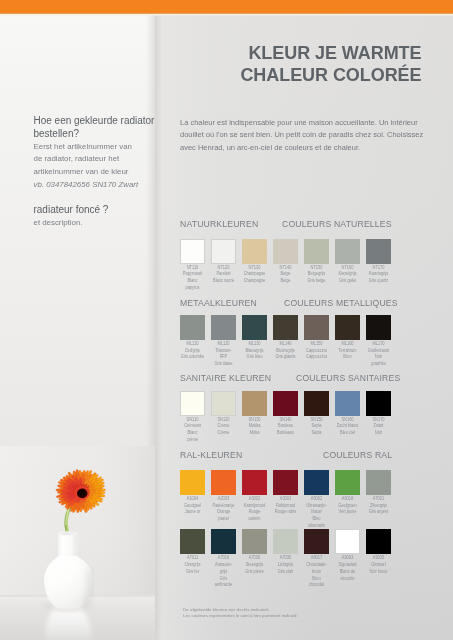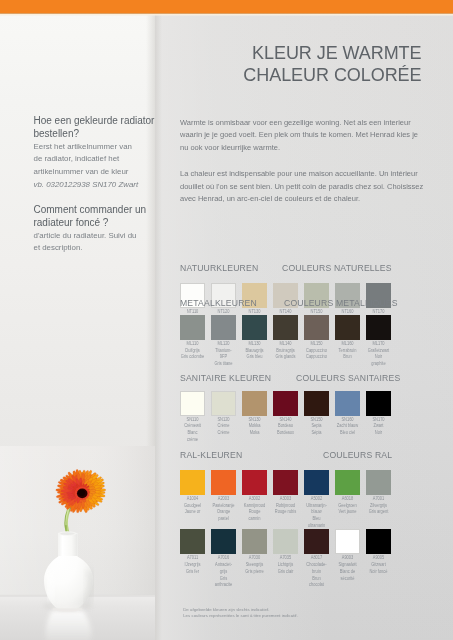--- a/index.html
+++ b/index.html
@@ -31,21 +31,21 @@
   
   .ltext{position:absolute;left:33.5px;top:115px;width:118px;color:#6c7176;white-space:nowrap;}
   .lhead{font-weight:normal;font-size:10px;line-height:12.78px;color:#5b6166;
          letter-spacing:-0.01px;}
   .lbody{font-size:7.9px;line-height:12.78px;color:#7d8287;letter-spacing:-0.01px;}
   .lital{font-size:7.9px;line-height:12.78px;color:#7d8287;font-style:italic;letter-spacing:-0.01px;}
   .lgap{height:12.4px;}
 
   
   .title{position:absolute;left:180px;top:43.2px;width:241.5px;text-align:right;
-         font-weight:normal;font-size:18px;line-height:21.9px;color:#5e6368;
+         font-weight:bold;font-size:18px;line-height:21.9px;color:#5e6368;
          letter-spacing:-0.06px;}
   .intro{position:absolute;left:180px;top:116.5px;width:245px;
          font-size:7.5px;line-height:12.65px;color:#767a7f;}
   .intro p{margin:0;}
   .intro p + p{margin-top:13.6px;}
 
   
   .group{position:absolute;left:180px;width:242px;}
   .ghead{position:relative;height:13px;color:#797e83;font-size:9.6px;
          letter-spacing:.02em;line-height:11px;}
@@ -274,47 +274,44 @@
 </svg>
   </div>
 
   <div class="ltext">
     <div class="lhead">
       <div>Hoe een gekleurde radiator</div>
       <div>bestellen?</div>
     </div>
     <div class="lbody">
       <div>Eerst het artikelnummer van</div>
-      <div>de radiator, indicatief het</div>
+      <div>de radiator, radiateur het</div>
       <div>artikelnummer van de kleur</div>
     </div>
-    <div class="lital">vb. 0320122938 SN170 Zwart</div>
+    <div class="lital">vb. 0347842656 SN170 Zwart</div>
     <div class="lgap"></div>
     <div class="lhead">
-      <div>Comment commander un</div>
       <div>radiateur foncé ?</div>
     </div>
     <div class="lbody">
-      <div>d'article du radiateur. Suivi du</div>
       <div>et description.</div>
     </div>
   </div>
 
   <div class="title">
     <div>KLEUR JE WARMTE</div>
     <div>CHALEUR COLORÉE</div>
   </div>
 
   <div class="intro">
-    <p>Warmte is onmisbaar voor een gezellige woning. Net als een interieur waarin je je goed voelt. Een plek om thuis te komen. Met Henrad kies je nu ook voor kleurrijke warmte.</p>
     <p>La chaleur est indispensable pour une maison accueillante. Un intérieur douillet où l'on se sent bien. Un petit coin de paradis chez soi. Choisissez avec Henrad, un arc-en-ciel de couleurs et de chaleur.</p>
   </div>
 
   <div id="groups">
-      <div class="group" style="top: 217.5px; margin-top: 44px;">
+      <div class="group" style="top: 217.5px;">
         <div class="ghead">
           <span class="nl">NATUURKLEUREN</span>
           <span class="fr" style="left: 102.3px;">COULEURS NATURELLES</span>
         </div>
         <div class="sw" style="left: 0px; top: 21px;">
           <div class="chip light" style="background: rgb(253, 253, 251);"></div>
           <div class="lbl">
             <span class="lline code">NT110</span>
             <span class="lline">Papyruswit</span>
             <span class="lline">Blanc</span>

